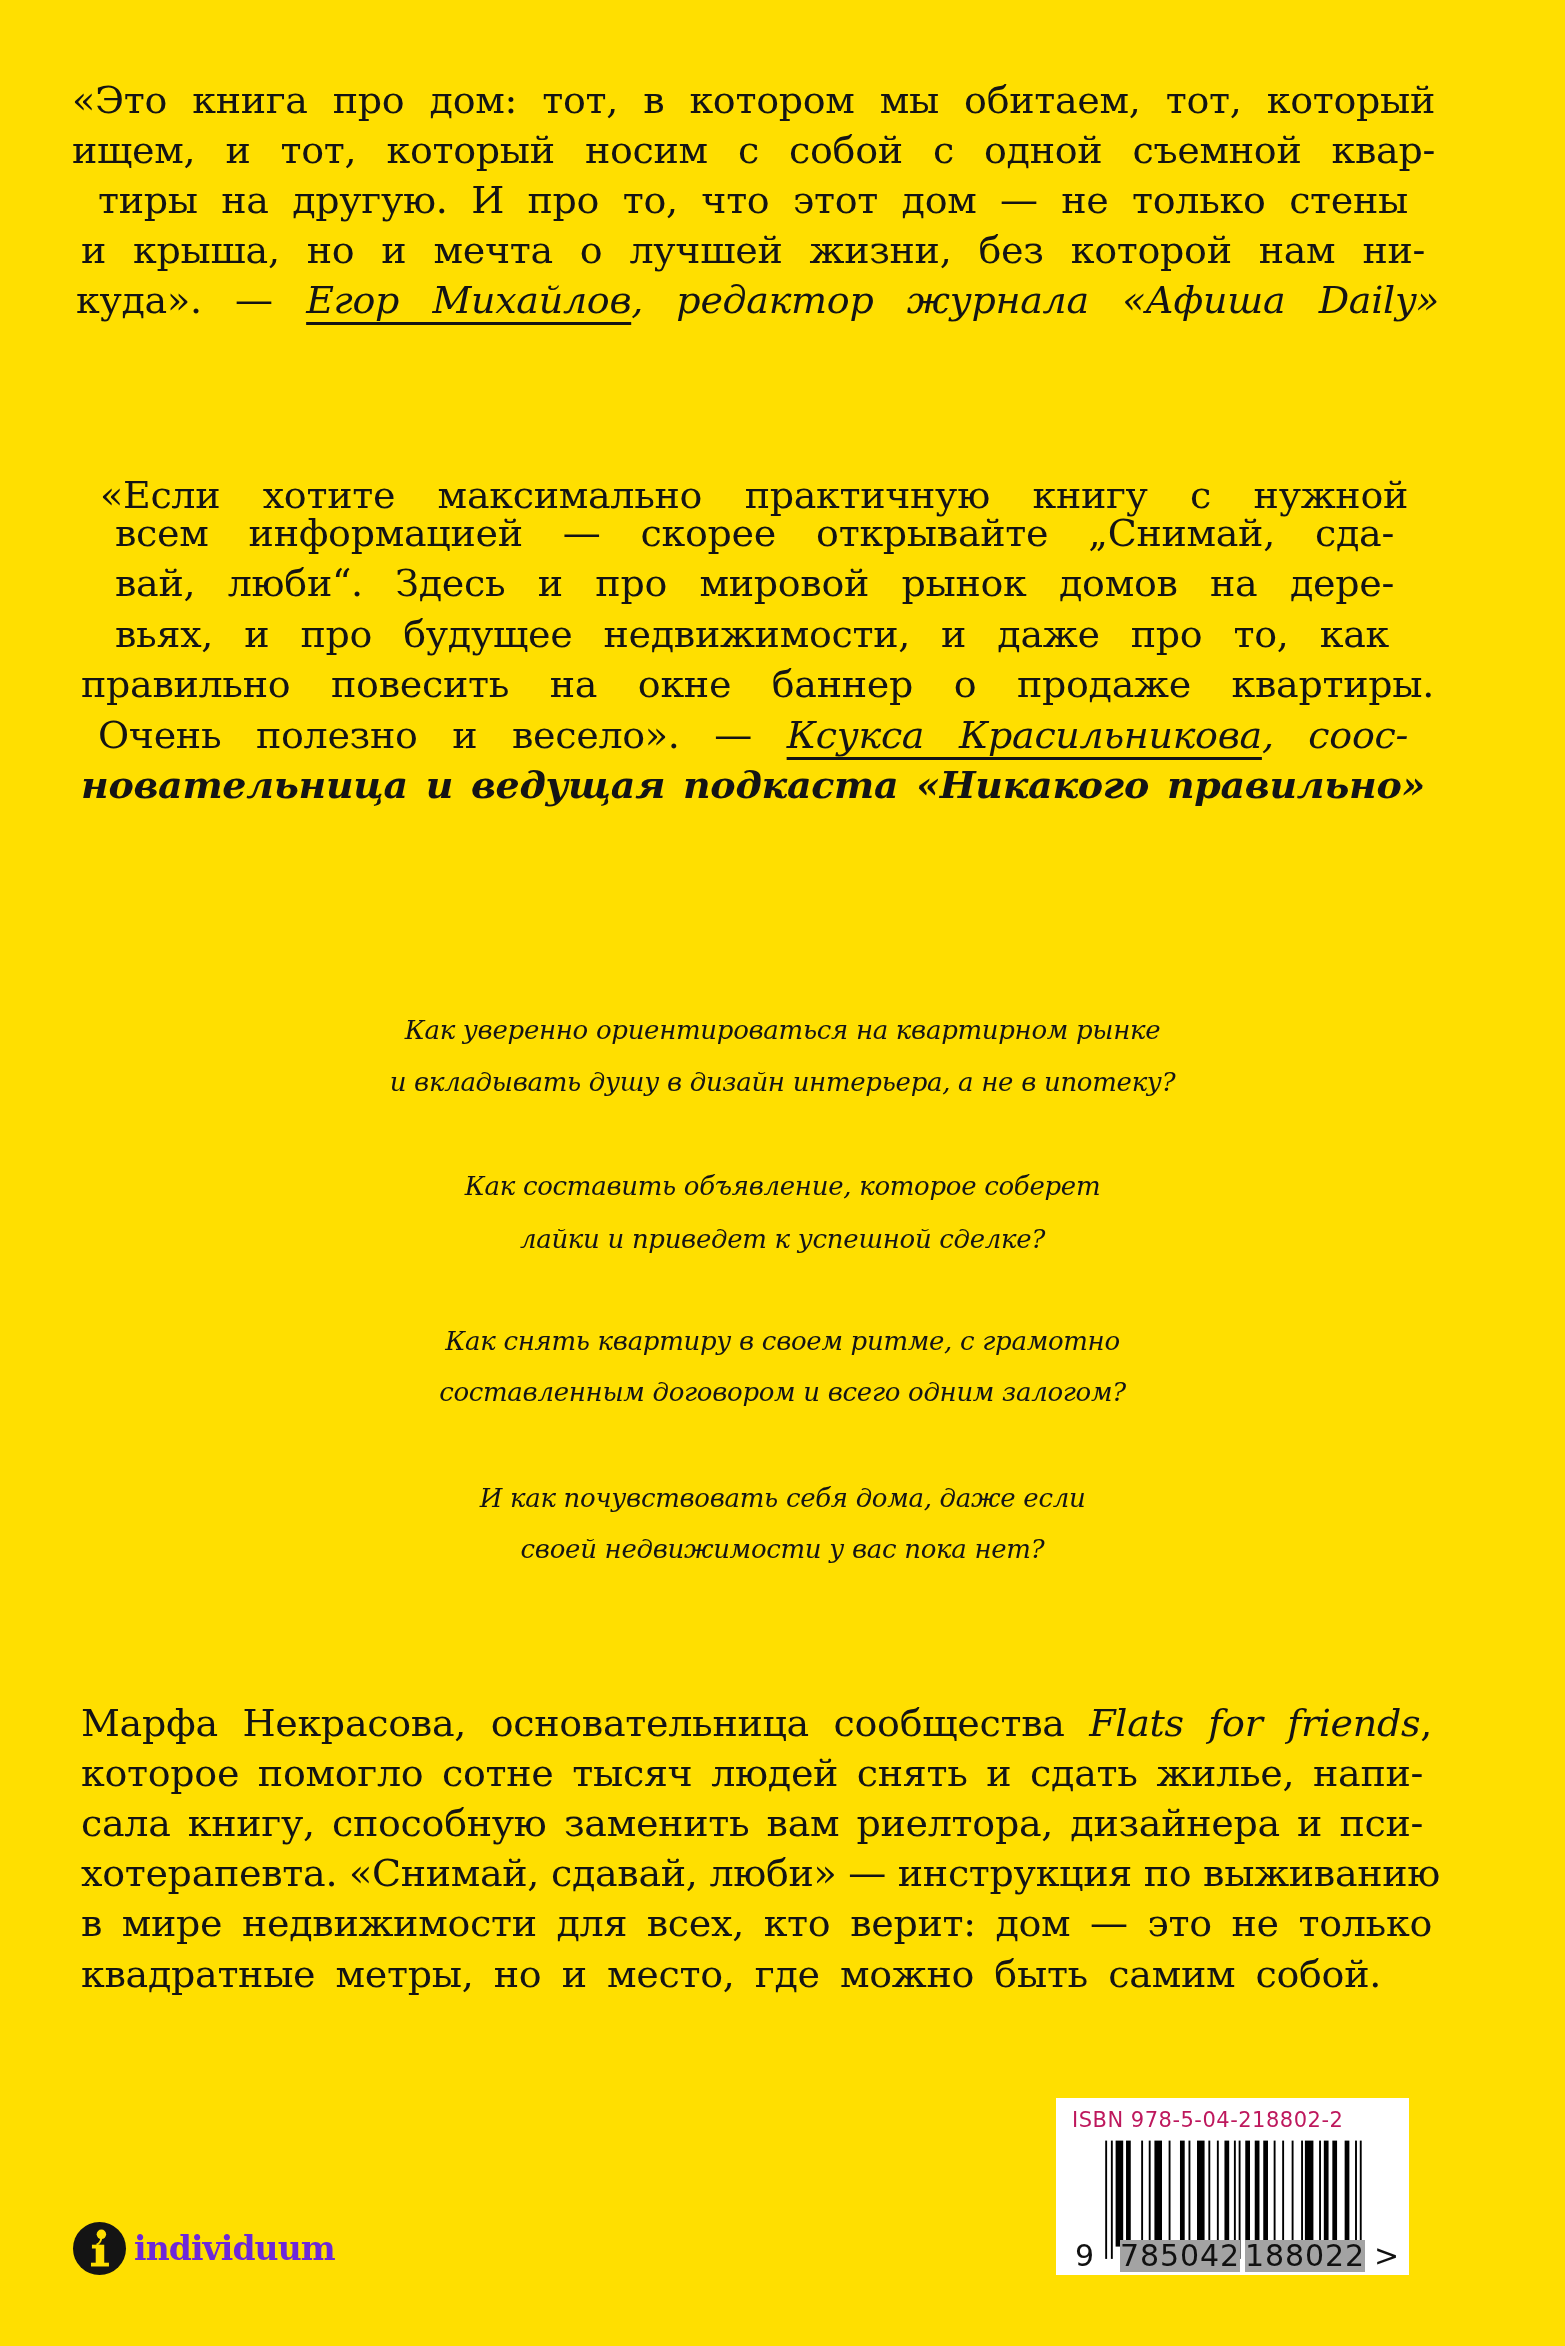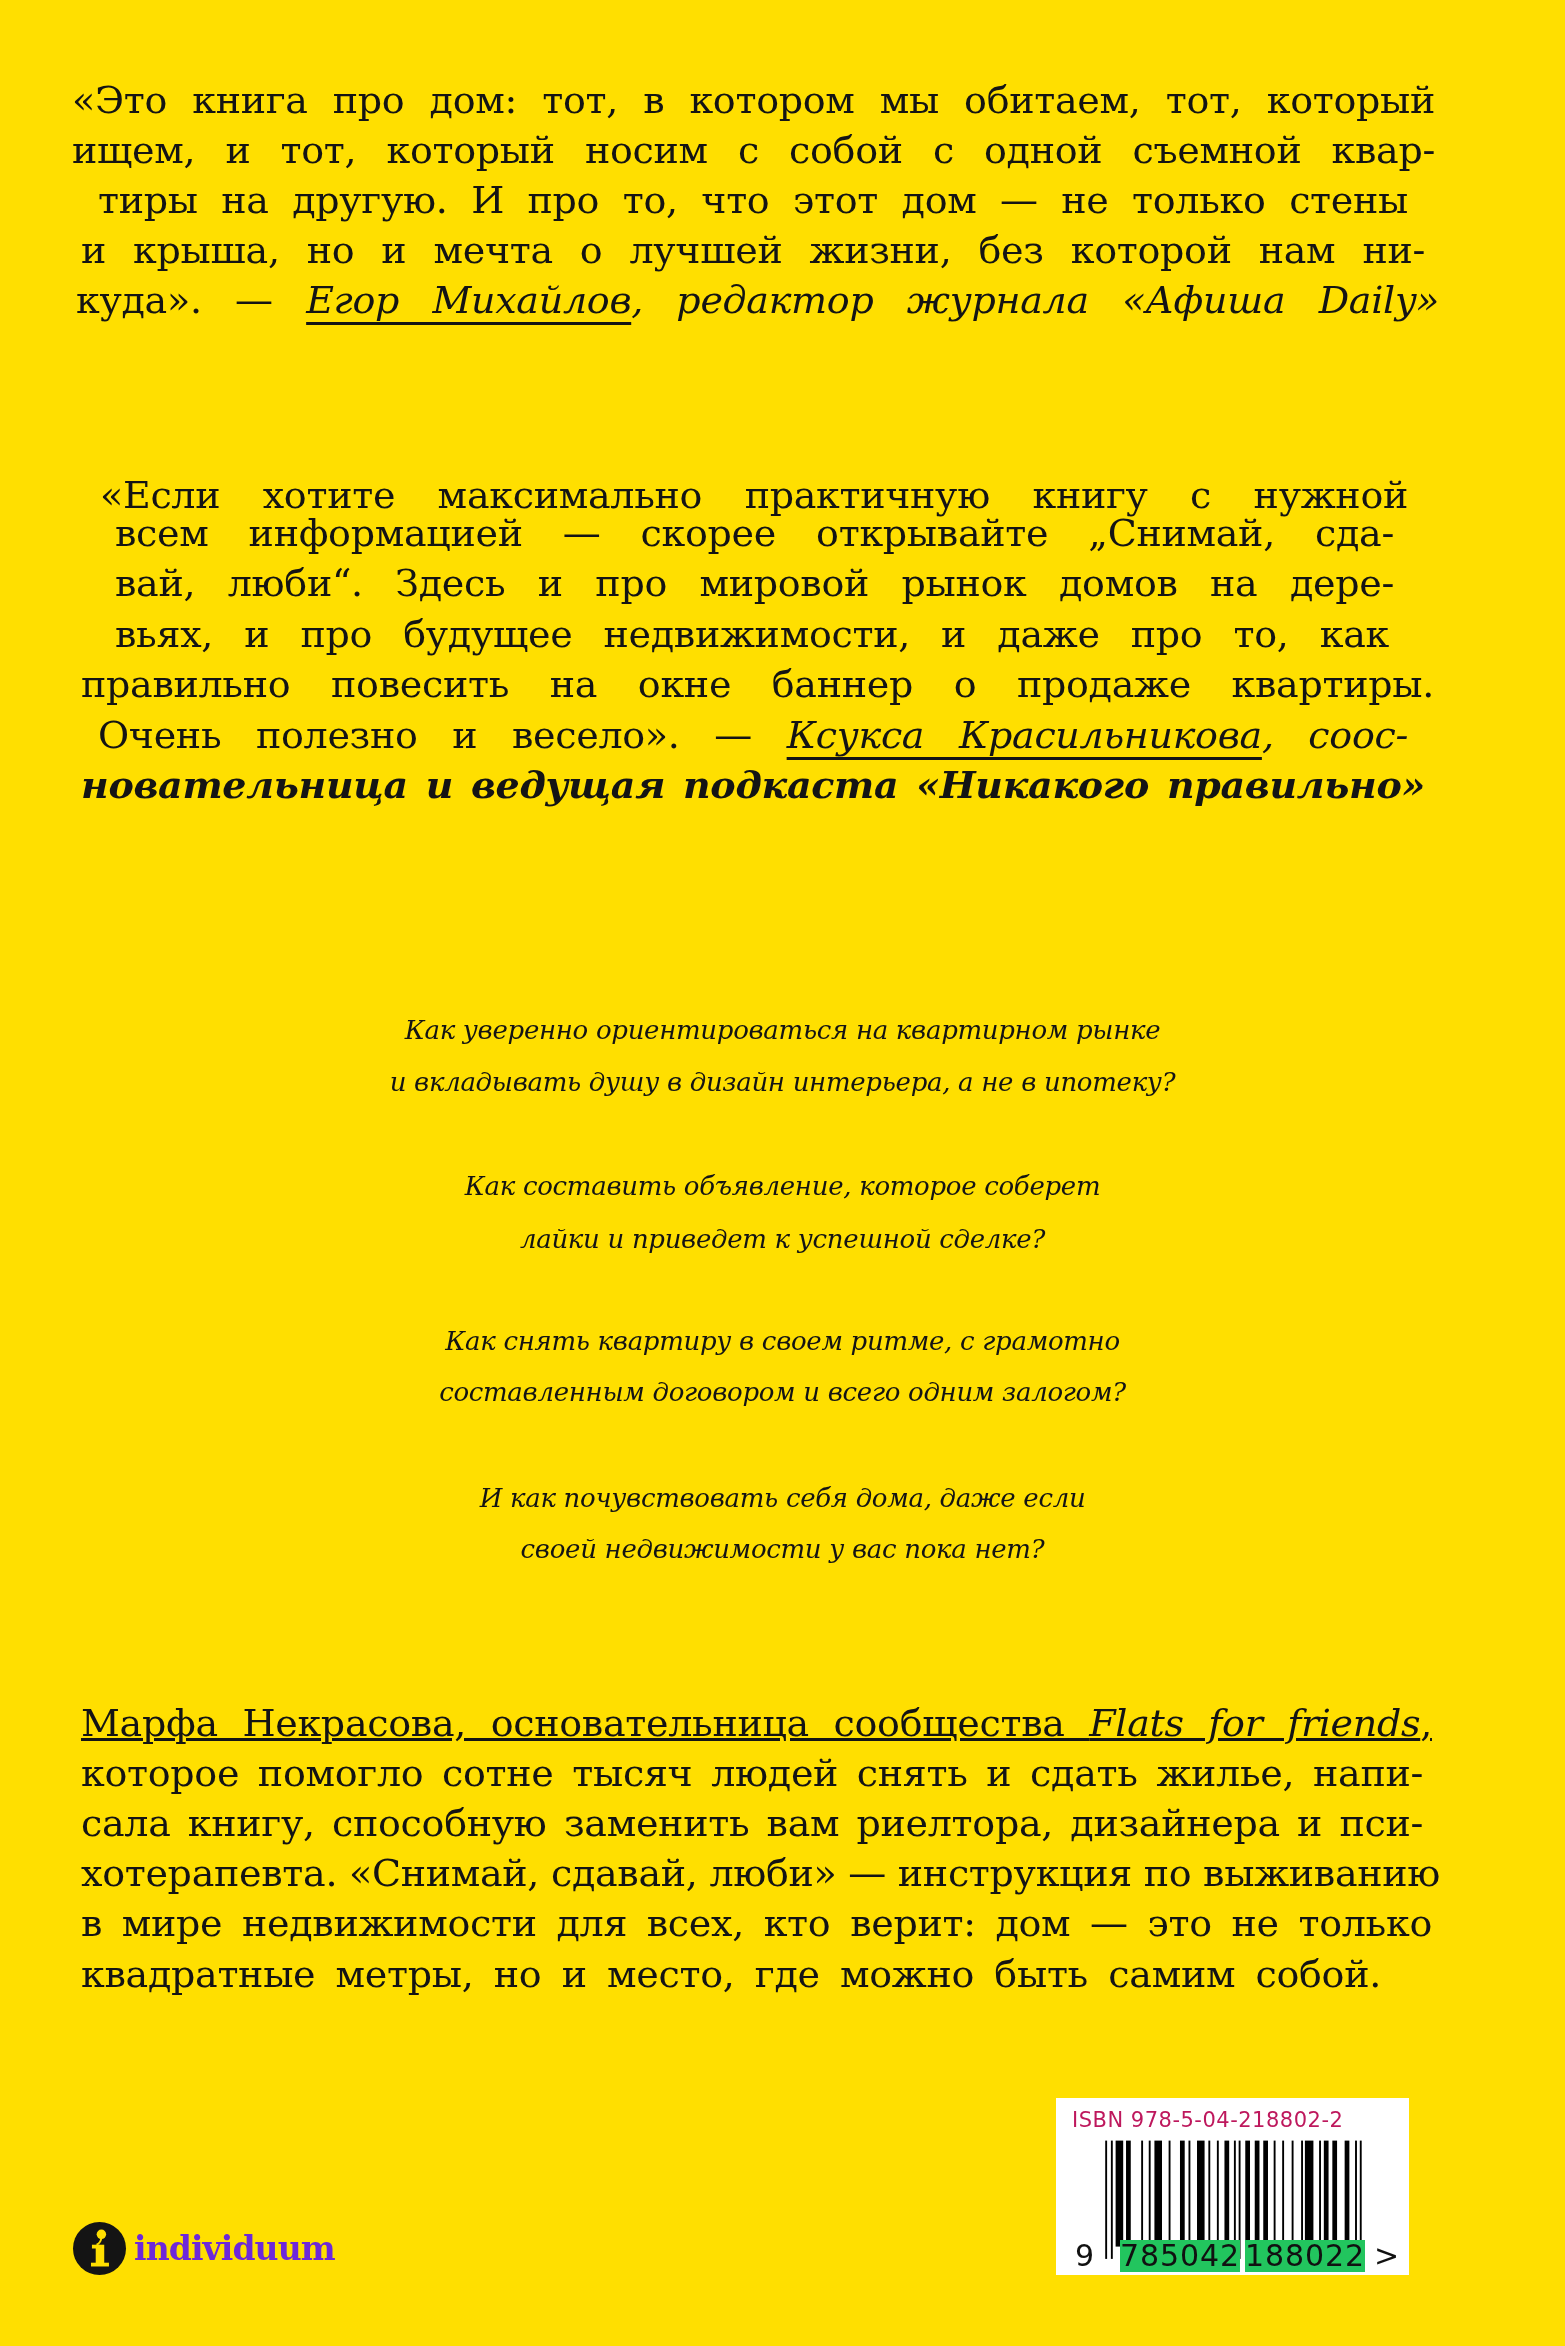--- a/index.html
+++ b/index.html
@@ -29,21 +29,21 @@
     position: absolute; left: 1056px; top: 2098px; width: 353px; height: 177px;
     background: #ffffff;
   }
   .isbn-text {
     position: absolute; left: 16px; top: 9.5px; width: 353px; text-align: left;
     font-family: "DejaVu Sans", sans-serif; font-size: 21px; letter-spacing: 0.5px; color: #be185d;
   }
   .bars { position: absolute; left: 0; top: 0; }
   .barcode-digits {
     position: absolute; top: 142px; font-family: "DejaVu Sans", sans-serif; font-size: 30px; color:#111;
-    background: #22c55e; line-height: 32px;
+    background: #a3a3a3; line-height: 32px;
   }
   .logo { position: absolute; left: 73px; top: 2222px; display: flex; align-items: center; }
   .logo-circle {
     width: 53px; height: 53px; border-radius: 50%; background: #141414;
     position: relative;
   }
   .logo-word {
     margin-left: 8px; font-family: "DejaVu Serif", serif; font-weight: bold;
     font-size: 33px; letter-spacing: -0.9px; color: #6d28d9; line-height: 53px;
   }
@@ -78,21 +78,21 @@
   <div class="line center q" style="top:1057px">и вкладывать душу в дизайн интерьера, а не в ипотеку?</div>
   <div class="line center q" style="top:1161px">Как составить объявление, которое соберет</div>
   <div class="line center q" style="top:1214px">лайки и приведет к успешной сделке?</div>
   <div class="line center q" style="top:1316px">Как снять квартиру в своем ритме, с грамотно</div>
   <div class="line center q" style="top:1367px">составленным договором и всего одним залогом?</div>
   <div class="line center q" style="top:1473px">И как почувствовать себя дома, даже если</div>
   <div class="line center q" style="top:1524px">своей недвижимости у вас пока нет?</div>
 </div>
 
 <div class="block">
-  <div class="line" style="top:1698px; left:81px; width:1351px; text-align:justify; text-align-last:justify;text-decoration:underline;">
+  <div class="line" style="top:1698px; left:81px; width:1351px; text-align:justify; text-align-last:justify;">
     <span>Марфа Некрасова, основательница сообщества </span><span class="it">Flats for friends</span><span>,</span>
   </div>
   <div class="line" style="top:1748px; left:81px; width:1342px; text-align:justify; text-align-last:justify;">которое помогло сотне тысяч людей снять и сдать жилье, напи-</div>
   <div class="line" style="top:1798px; left:81px; width:1342px; text-align:justify; text-align-last:justify;">сала книгу, способную заменить вам риелтора, дизайнера и пси-</div>
   <div class="line" style="top:1848px; left:81px; width:1351px; text-align:justify; text-align-last:justify;">хотерапевта. «Снимай, сдавай, люби» — инструкция по выживанию</div>
   <div class="line" style="top:1898px; left:81px; width:1351px; text-align:justify; text-align-last:justify;">в мире недвижимости для всех, кто верит: дом — это не только</div>
   <div class="line" style="top:1949px; left:81px; width:1300px; text-align:justify; text-align-last:justify;">квадратные метры, но и место, где можно быть самим собой.</div>
 </div>
 
 <div class="logo">

